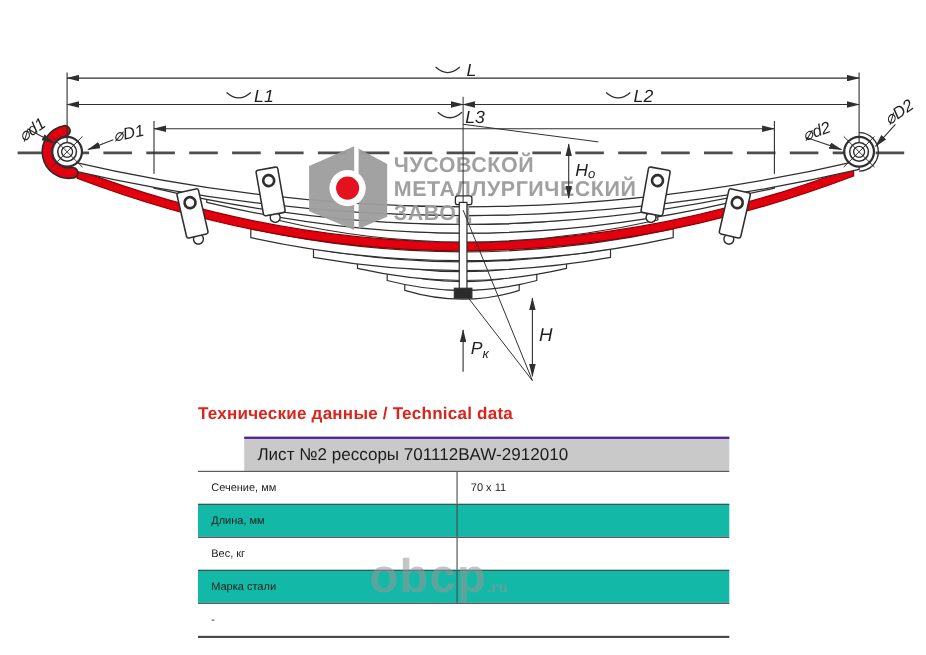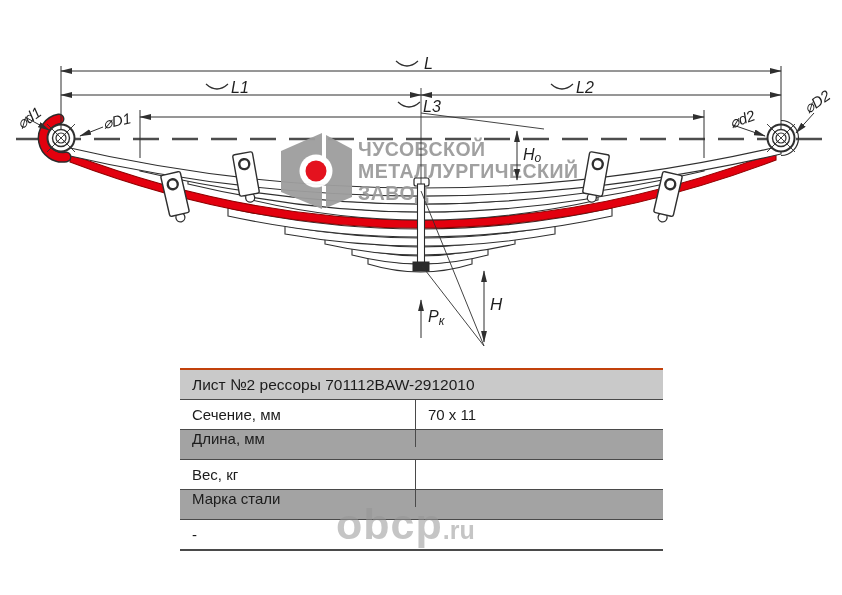--- a/index.html
+++ b/index.html
@@ -5,31 +5,31 @@
   html,body{margin:0;padding:0;background:#fff;}
   .stage{position:relative;width:842px;height:595px;background:#fff;overflow:hidden;
          font-family:"Liberation Sans",sans-serif;}
   svg text{font-family:"Liberation Sans",sans-serif;}
 
   
   .tblock{position:absolute;left:180px;top:368px;width:483px;}
   .t-title{font-size:15.5px;font-weight:bold;color:#da251d;margin:0 0 11px 0;letter-spacing:.2px;}
   .t-table{border-bottom:2px solid #4a4a4a;color:#1c1c1c;}
   .t-prow{height:29px;display:flex;align-items:center;background:#c9c9c9;
-          border-top:2px solid #c2410c;padding-left:12px;font-size:15.5px;}
-  .t-row{height:29px;display:flex;border-top:1.6px solid #4a4a4a;font-size:15px;}
-  .t-row.alt{background:#a3a3a3;flex-direction:column;}
+          border-top:2px solid #4c1d95;padding-left:12px;font-size:15.5px;margin-left:42px;}
+  .t-row{height:29px;display:flex;border-top:1.6px solid #4a4a4a;font-size:10px;}
+  .t-row.alt{background:#14b8a6;}
   .t-c1{width:223px;padding-left:12px;display:flex;align-items:center;
         border-right:1.6px solid #4a4a4a;}
   .t-c2{flex:1;padding-left:12px;display:flex;align-items:center;text-align:right;}
 
   
   .wmark{position:absolute;left:336px;top:500px;z-index:5;opacity:.55;color:#969696;
          font-weight:bold;font-size:43px;letter-spacing:1px;pointer-events:none;}
-  .wmark .tld{font-size:25px;letter-spacing:0;}
+  .wmark .tld{font-size:15px;letter-spacing:0;font-family:Liberation Serif, serif;}
 </style>
 </head>
 <body>
 
 <div class="stage">
 
   <svg width="842" height="362" viewBox="0 0 842 362">
     <defs>
       <marker id="ar" viewBox="0 0 12 6" refX="11.2" refY="3" markerWidth="12" markerHeight="6" orient="auto-start-reverse">
           <path d="M0,0 L12,3 L0,6 Z" fill="#2f2f2f"></path>
@@ -163,20 +163,21 @@
         <text x="32" y="122" text-anchor="middle" transform="rotate(-35 32 122)">⌀d1</text>
         <text x="118" y="126" text-anchor="middle" transform="rotate(-12 118 126)">⌀D1</text>
         <text x="744" y="124" text-anchor="middle" transform="rotate(-20 744 124)">⌀d2</text>
         <text x="820" y="106" text-anchor="middle" transform="rotate(-35 820 106)">⌀D2</text>
       </g>
     </g>
   </svg>
 
   
   <div class="tblock">
+    <div class="t-title">Технические данные / Technical data</div>
     <div class="t-table">
       <div class="t-prow">Лист №2 рессоры 701112BAW-2912010</div>
       <div id="t-rows">
           <div class="t-row">
             <div class="t-c1">Сечение, мм</div>
             <div class="t-c2">70 x 11</div>
           </div>
           <div class="t-row alt">
             <div class="t-c1">Длина, мм</div>
           </div>

